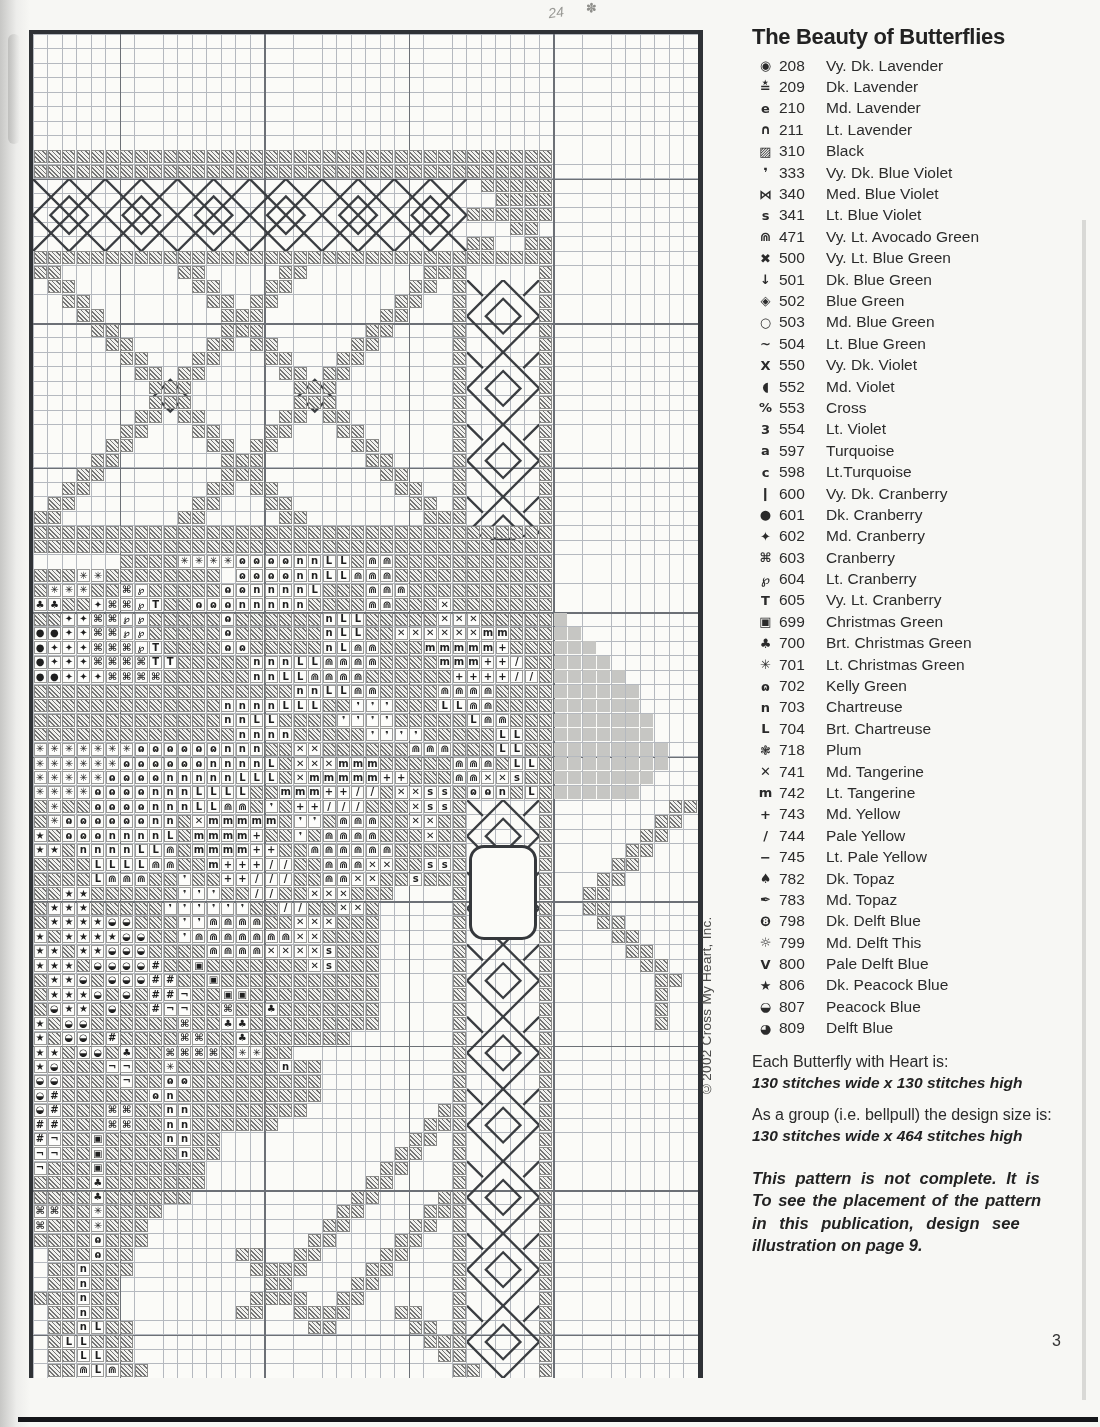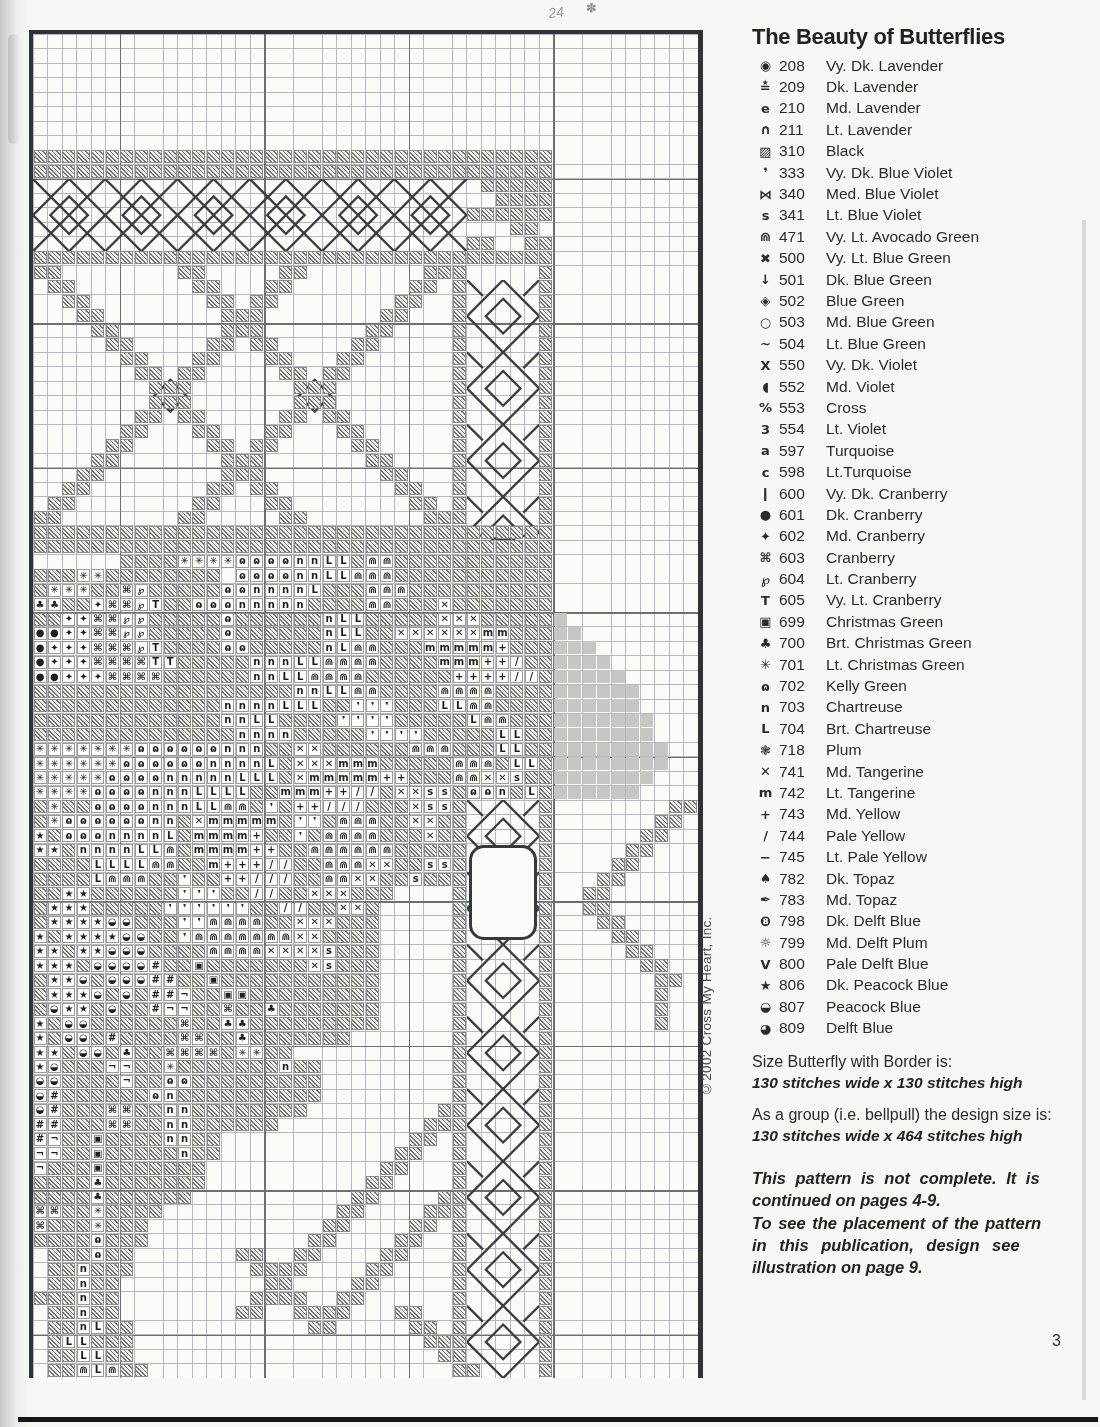--- a/index.html
+++ b/index.html
@@ -2289,21 +2289,21 @@
         <span class="legend-name">Md. Topaz</span>
       </div>
       <div class="legend-row">
         <span class="legend-sym">❽</span>
         <span class="legend-code">798</span>
         <span class="legend-name">Dk. Delft Blue</span>
       </div>
       <div class="legend-row">
         <span class="legend-sym">☼</span>
         <span class="legend-code">799</span>
-        <span class="legend-name">Md. Delft Plum</span>
+        <span class="legend-name">Md. Delft This</span>
       </div>
       <div class="legend-row">
         <span class="legend-sym">V</span>
         <span class="legend-code">800</span>
         <span class="legend-name">Pale Delft Blue</span>
       </div>
       <div class="legend-row">
         <span class="legend-sym">★</span>
         <span class="legend-code">806</span>
         <span class="legend-name">Dk. Peacock Blue</span>
@@ -2313,27 +2313,26 @@
         <span class="legend-code">807</span>
         <span class="legend-name">Peacock Blue</span>
       </div>
       <div class="legend-row">
         <span class="legend-sym">◕</span>
         <span class="legend-code">809</span>
         <span class="legend-name">Delft Blue</span>
       </div>
     </div>
   <div id="notes">
-      <div class="note-label">Size Butterfly with Border is:</div>
+      <div class="note-label">Each Butterfly with Heart is:</div>
       <div class="note-value">130 stitches wide x 130 stitches high</div>
       <div class="note-label">As a group (i.e. bellpull) the design size is:</div>
       <div class="note-value">130 stitches wide x 464 stitches high</div>
     </div>
   <div class="footer" id="footer">
       <div class="footer-line" style="word-spacing: 5px;">This pattern is not complete.  It is</div>
-      <div class="footer-line" style="word-spacing: 0px;">continued on pages 4-9.</div>
       <div class="footer-line" style="word-spacing: 2px;">To see the placement of the pattern</div>
       <div class="footer-line" style="word-spacing: 8px;">in this publication, design see</div>
       <div class="footer-line" style="word-spacing: 0px;">illustration on page 9.</div>
     </div>
 </div>
 
 <div class="page-num">3</div>
 
 </body></html>

